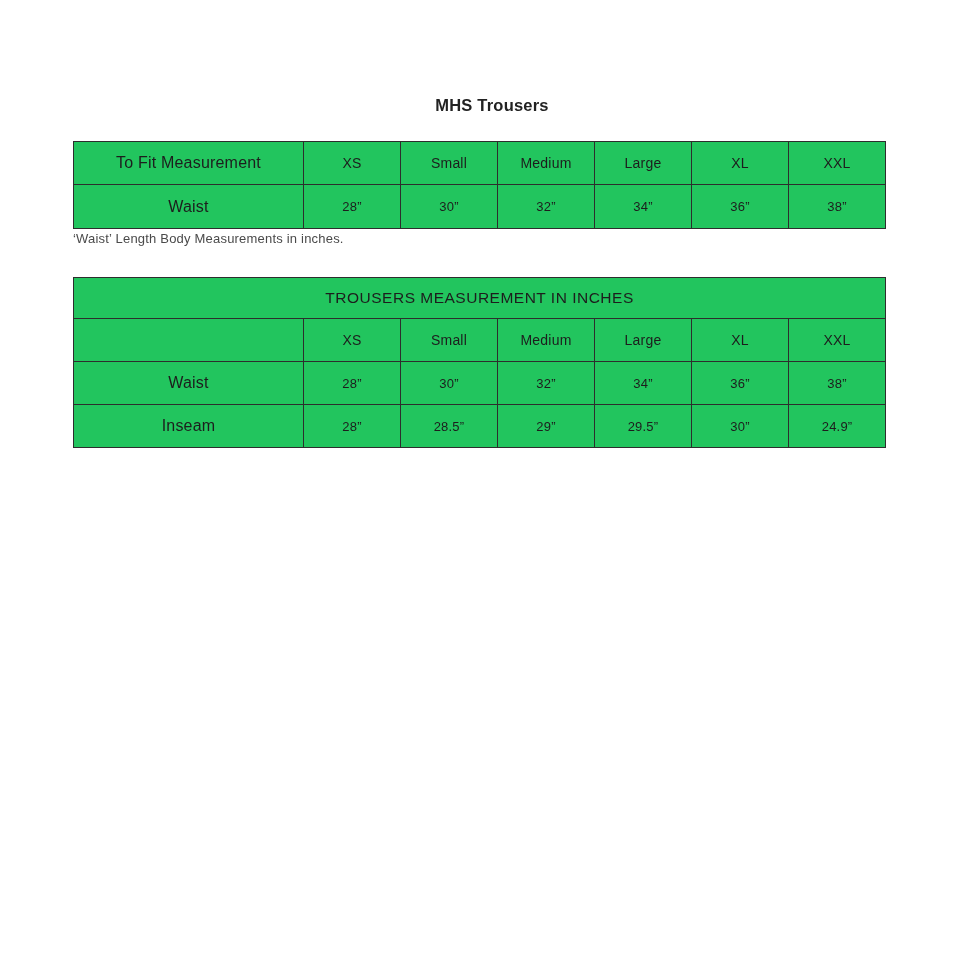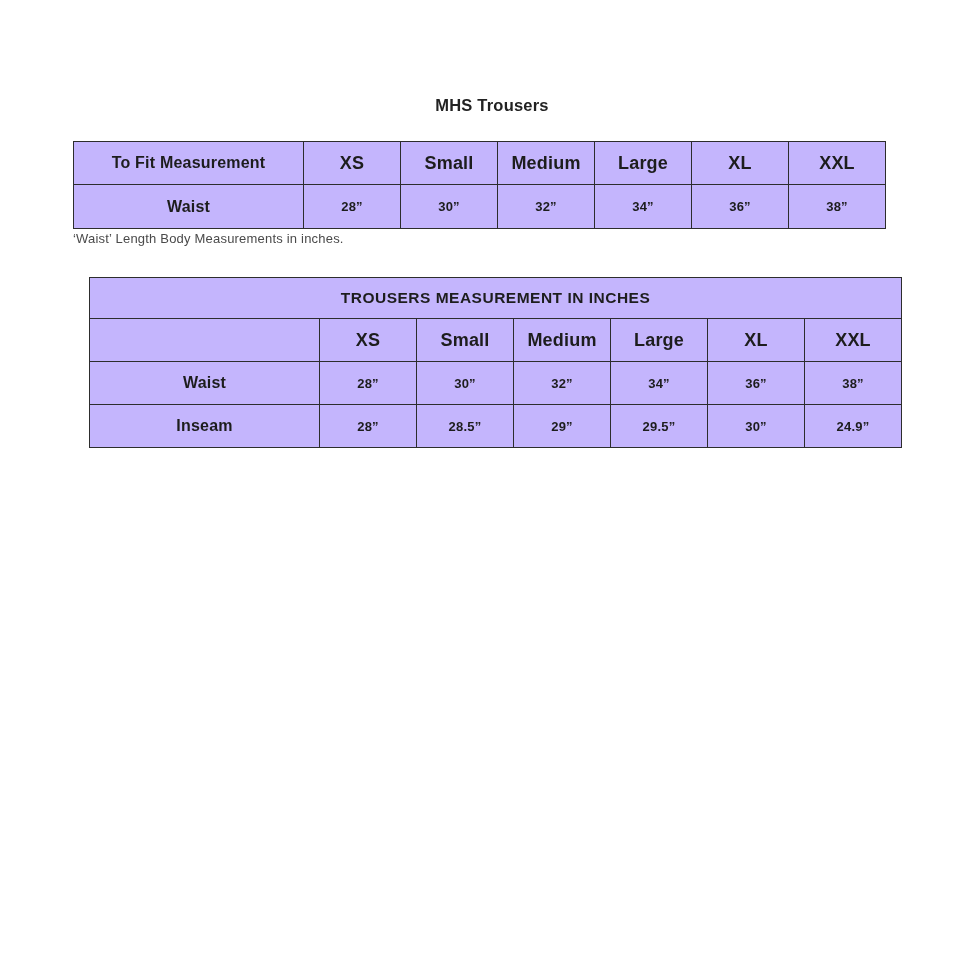--- a/index.html
+++ b/index.html
@@ -21,41 +21,41 @@
 
   table {
     border-collapse: collapse;
     table-layout: fixed;
     width: 813px;
   }
   td, th {
     border: 1px solid #2d2d2d;
     text-align: center;
     vertical-align: middle;
-    font-weight: 700;
-    background: #c4b5fd;
+    font-weight: 400;
+    background: #22c55e;
   }
   col.c-label { width: 230px; }
   col.c-size  { width: 97px;  }
 
   .fit-table { position: absolute; top: 141px; left: 73px; }
   .fit-table .hdr-row  td { height: 43px; }
   .fit-table .data-row td { height: 44px; }
 
   .label-cell { font-size: 16px; letter-spacing: 0.2px; color: #1d1d1d; }
-  .size-cell  { font-size: 18px; letter-spacing: 0.2px; color: #1d1d1d; }
+  .size-cell  { font-size: 14px; letter-spacing: 0.2px; color: #1d1d1d; }
   .value-cell { font-size: 13px; letter-spacing: 0.2px; color: #1d1d1d; }
 
   .footnote {
     position: absolute; top: 231px; left: 73px;
     font-size: 13px; letter-spacing: 0.2px;
     color: #4a4a4a;
   }
 
-  .meas-table { position: absolute; top: 277px; left: 73px; margin-left: 16px; }
+  .meas-table { position: absolute; top: 277px; left: 73px; }
   .meas-table .title-row td { height: 41px; font-size: 15.5px; letter-spacing: 0.5px; color: #1d1d1d; }
   .meas-table .sizes-row td { height: 43px; }
   .meas-table .data-row  td { height: 43px; }
 </style>
 </head>
 <body>
 
 <div class="page">
 
   <div class="title">MHS Trousers</div>

